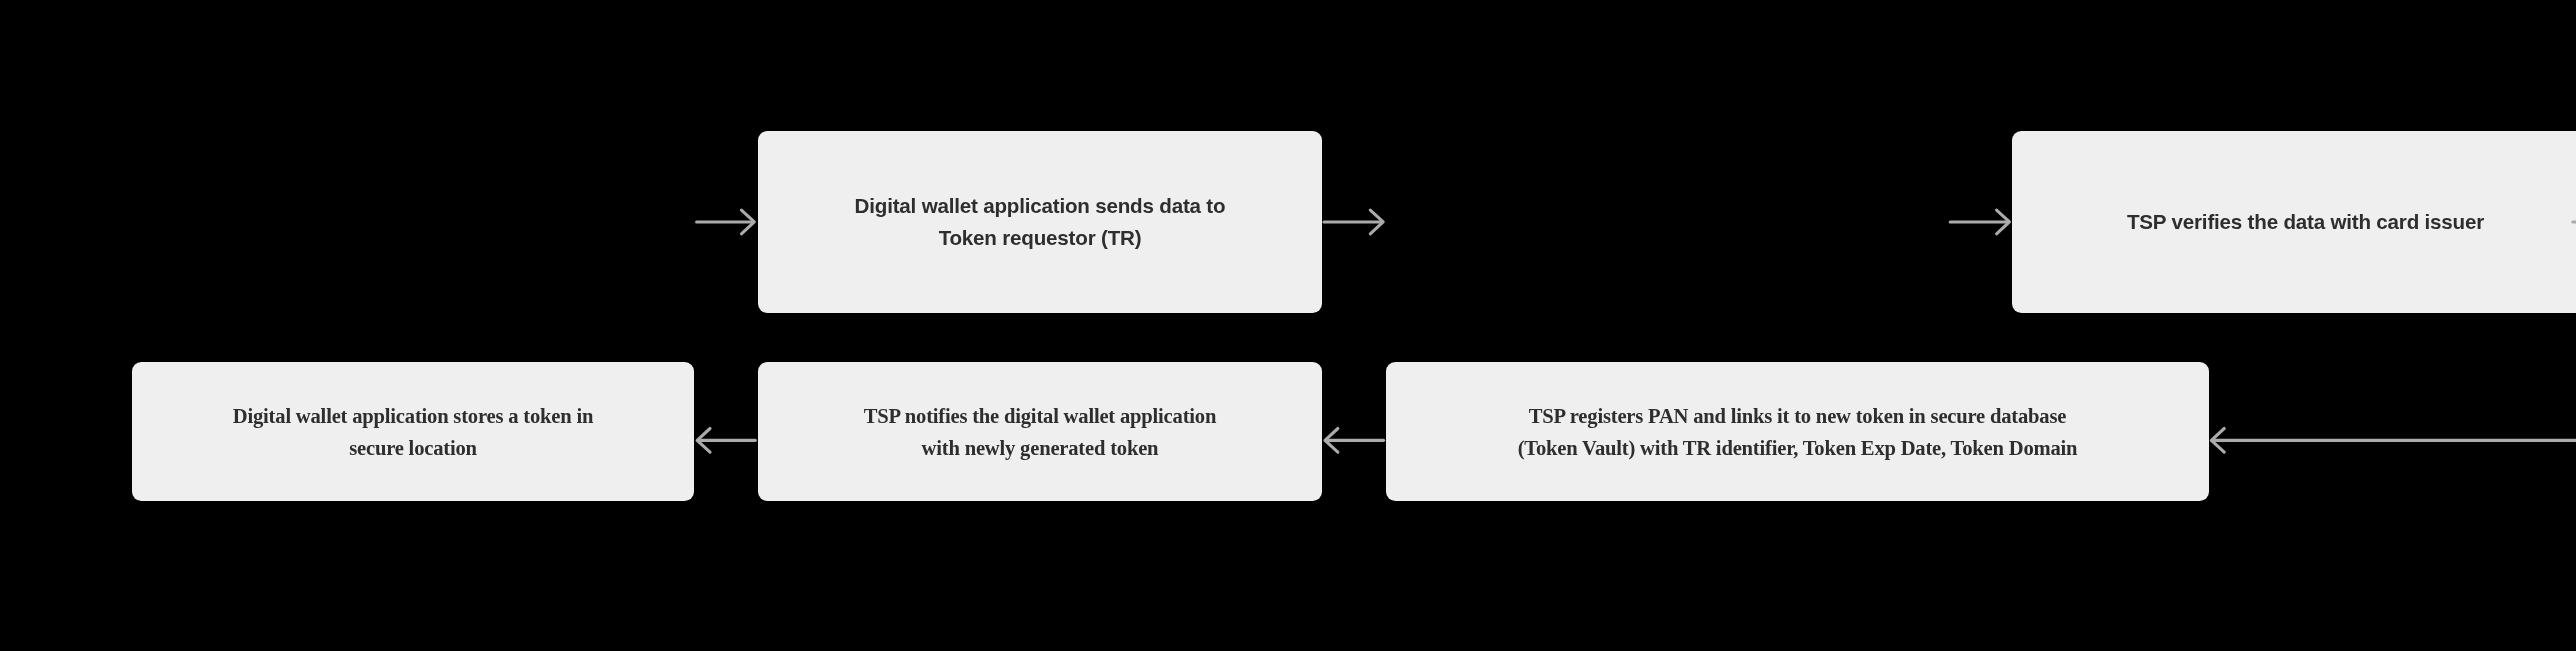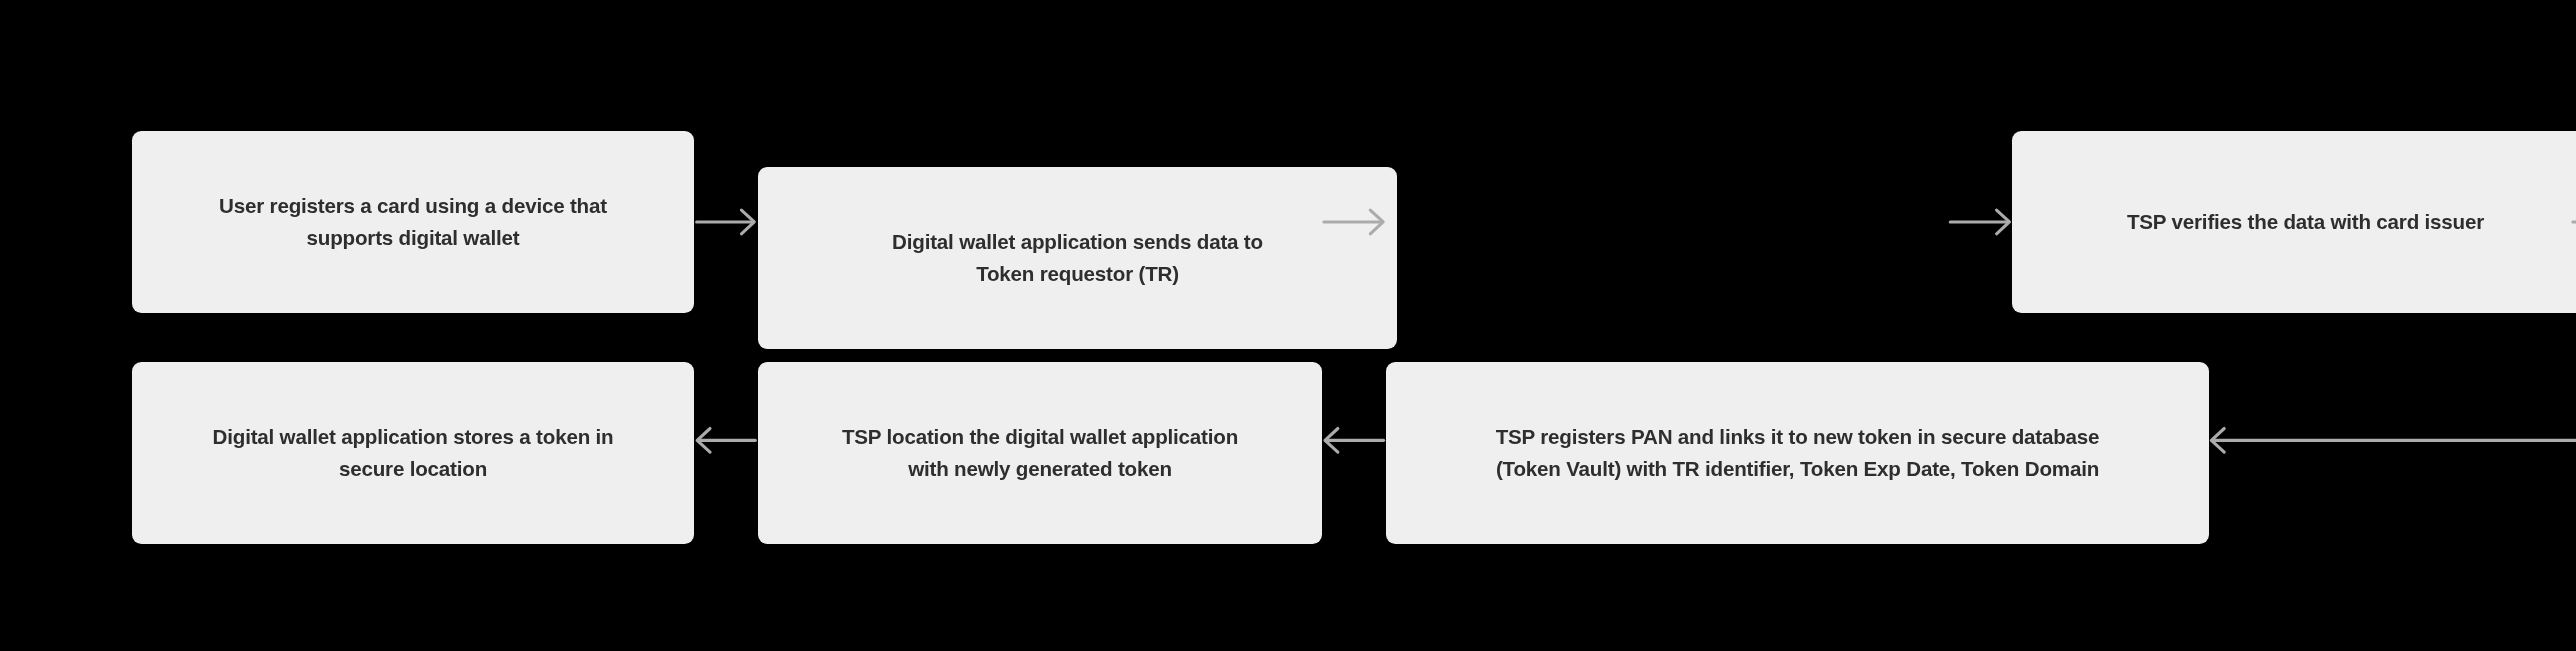--- a/index.html
+++ b/index.html
@@ -30,23 +30,23 @@
     font-weight: 700;
     font-size: 20.6px;
     line-height: 32px;
     letter-spacing: -0.2px;
     text-align: center;
     white-space: pre-line;
   }
   
   .r1 { top: 131px; height: 182px; }
   
-  .r2 { top: 362px; height: 182px; }
+  .r2 { top: 362px; height: 139px; font-family: Liberation Serif, serif; }
   .n1 { left: 132px;  width: 562px; }
-  .n2 { left: 758px; width: 639px; margin-top: 36px; }
+  .n2 { left: 758px; width: 564px; }
   .n3 { left: 1386px; width: 562px; }
   .n4 { left: 2012px; width: 587px; }
   .n5 { left: 1386px; width: 823px; } 
   .n6 { left: 758px; width: 564px; }
   .n7 { left: 132px;  width: 562px; }
   .arrows-layer {
     position: absolute;
     left: 0; top: 0;
     width: 2738px;
     height: 651px;
@@ -58,42 +58,38 @@
     fill: none;
     stroke-linecap: round;
     stroke-linejoin: round;
   }
 </style>
 </head>
 <body>
 
 <div class="canvas">
 
-  <div class="node r1 n1">
-    <span class="label">User registers a card using a device that
-supports digital wallet</span>
-  </div>
 
   <div class="node r1 n2">
     <span class="label">Digital wallet application sends data to
 Token requestor (TR)</span>
   </div>
 
 
   <div class="node r1 n4">
     <span class="label">TSP verifies the data with card issuer</span>
   </div>
 
   <div class="node r2 n5">
     <span class="label">TSP registers PAN and links it to new token in secure database
 (Token Vault) with TR identifier, Token Exp Date, Token Domain</span>
   </div>
 
   <div class="node r2 n6">
-    <span class="label">TSP location the digital wallet application
+    <span class="label">TSP notifies the digital wallet application
 with newly generated token</span>
   </div>
 
   <div class="node r2 n7">
     <span class="label">Digital wallet application stores a token in
 secure location</span>
   </div>
 
   <svg class="arrows-layer" viewBox="0 0 5315 1264" xmlns="http://www.w3.org/2000/svg" aria-hidden="true">
 

